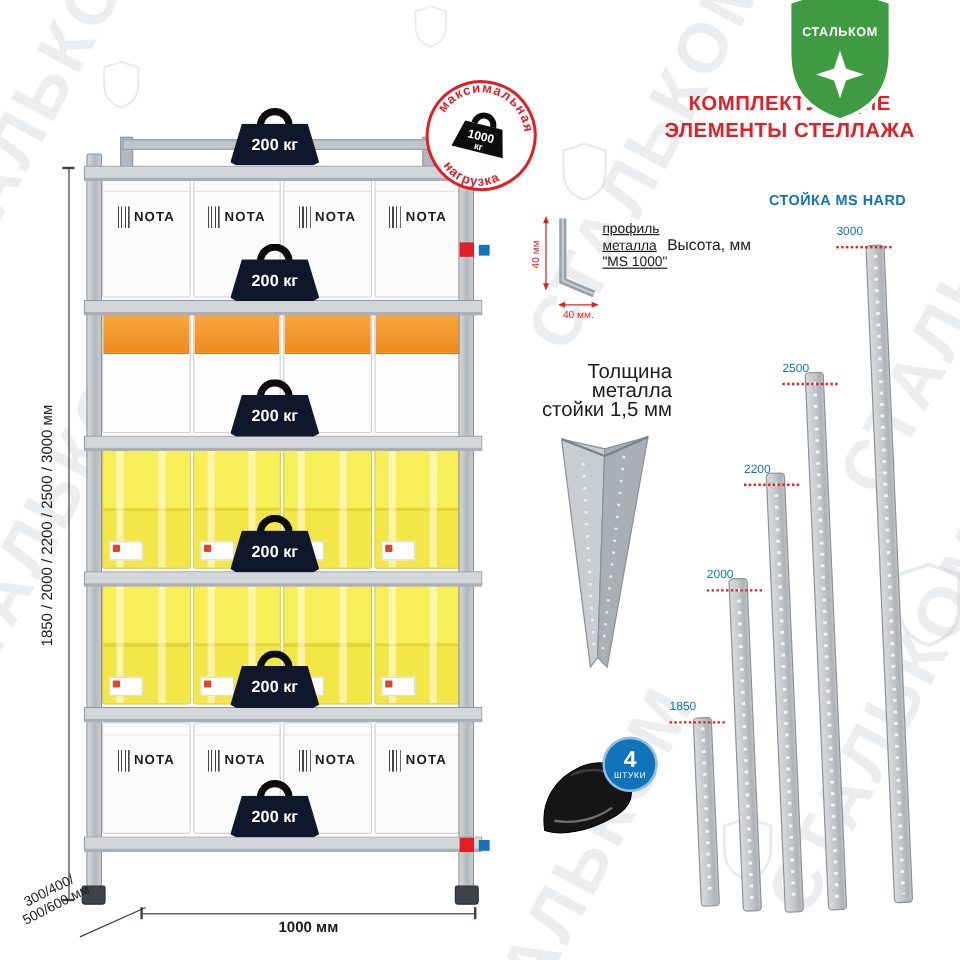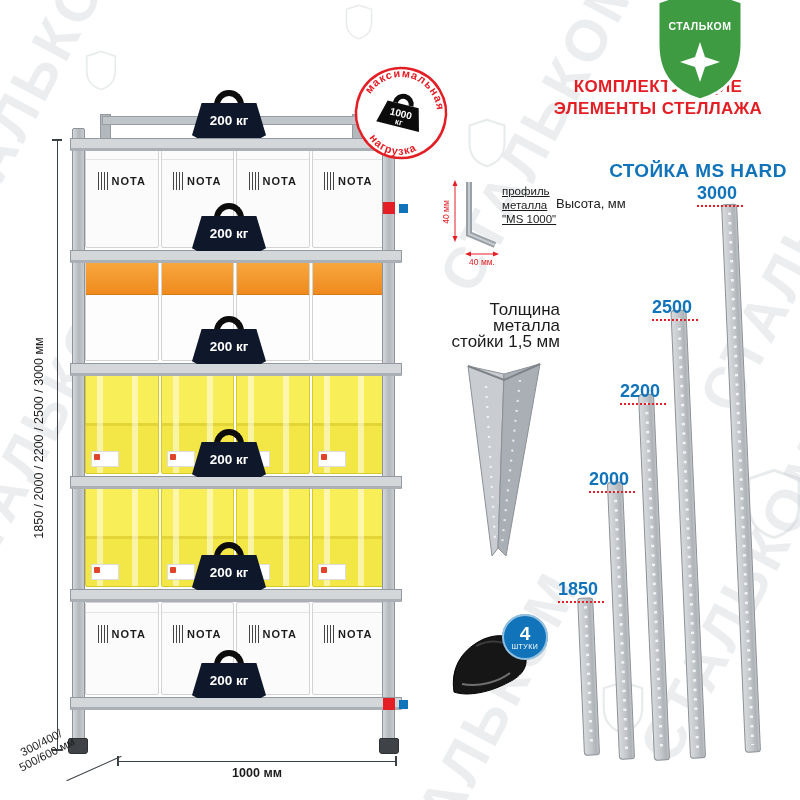--- a/index.html
+++ b/index.html
@@ -14,23 +14,23 @@
   .shield-outline path{fill:none;stroke:#ced3d7;stroke-width:5;}
 
   
   .title{left:48px;top:20px;font-size:27px;font-weight:bold;color:#1173b9;}
   .title .brand{color:#e31e24;}
 
   
   .comp-header{left:538px;top:76px;width:240px;text-align:center;color:#e31e24;
                font-weight:bold;font-size:17px;line-height:22px;letter-spacing:.4px;}
   .stand-subheader{left:598px;top:160px;width:200px;text-align:center;color:#1173b9;
-                   font-weight:bold;font-size:19px;letter-spacing:.4px;}
+                   font-weight:bold;font-size:12px;letter-spacing:.4px;}
   .height-label{left:556px;top:196px;font-size:13px;}
-  .post-label{position:absolute;color:#1173b9;font-weight:bold;font-size:18px;line-height:15px;}
+  .post-label{position:absolute;color:#1173b9;font-weight:normal;font-size:10px;line-height:15px;}
   .post-label .dot{border-bottom:2px dotted #e31e24;width:46px;height:2px;margin-top:2px;}
 
   
   .rack{left:70px;top:112px;width:330px;height:648px;}
   .upright{position:absolute;width:11px;background:linear-gradient(90deg,#d4d8db,#b3b8bc 55%,#c8ccd0);
            border:1px solid #8d9399;border-radius:2px;}
   .backpost{position:absolute;width:9px;height:34px;background:#b3b8bc;border:1px solid #949a9f;top:2px;}
   .backbeam{position:absolute;left:32px;right:32px;top:4px;height:7px;background:#c0c5c9;border:1px solid #979da2;}
   .shelf{position:absolute;left:0;width:330px;height:9px;background:#d3d7da;
          border:1px solid #9299a0;border-bottom:3px solid #aab0b5;border-radius:1px;}

